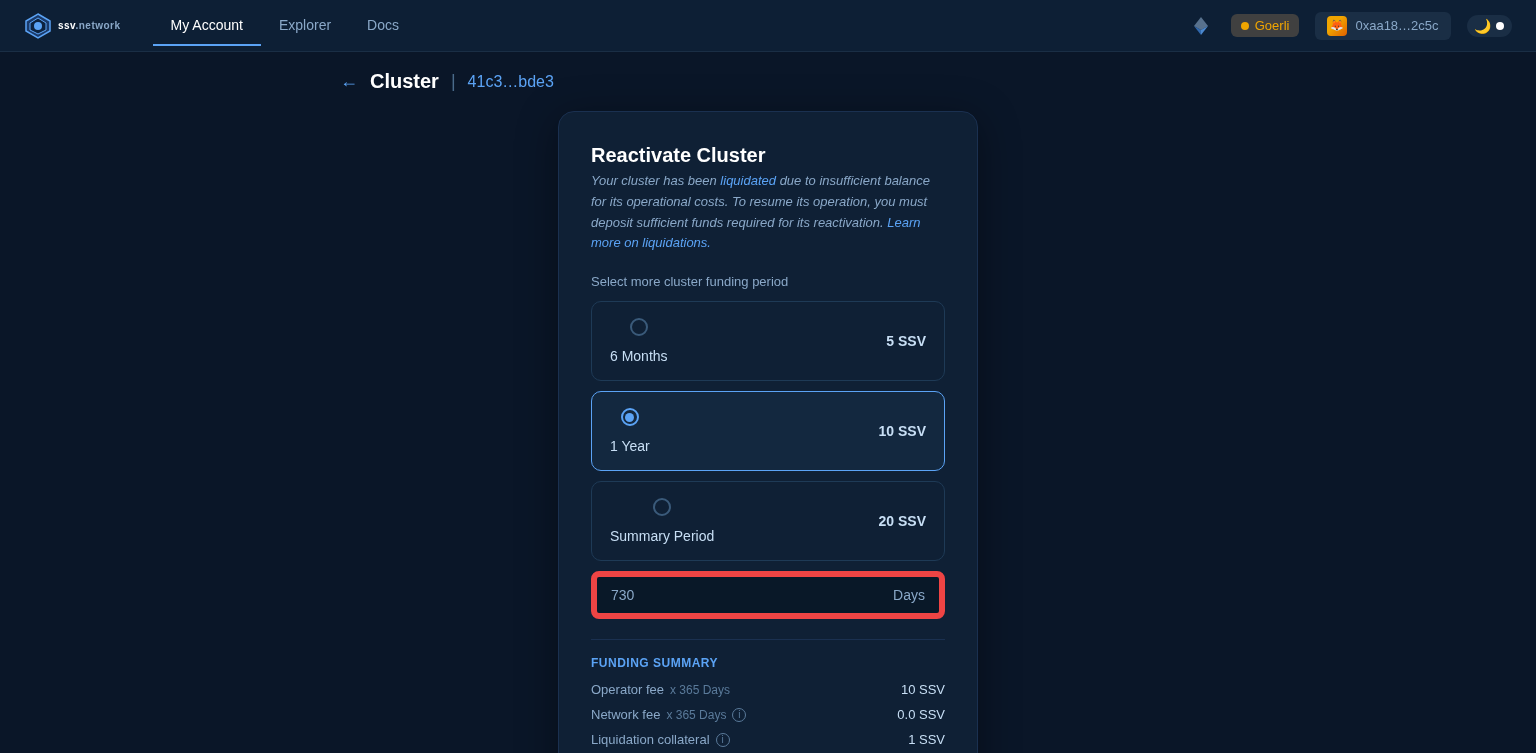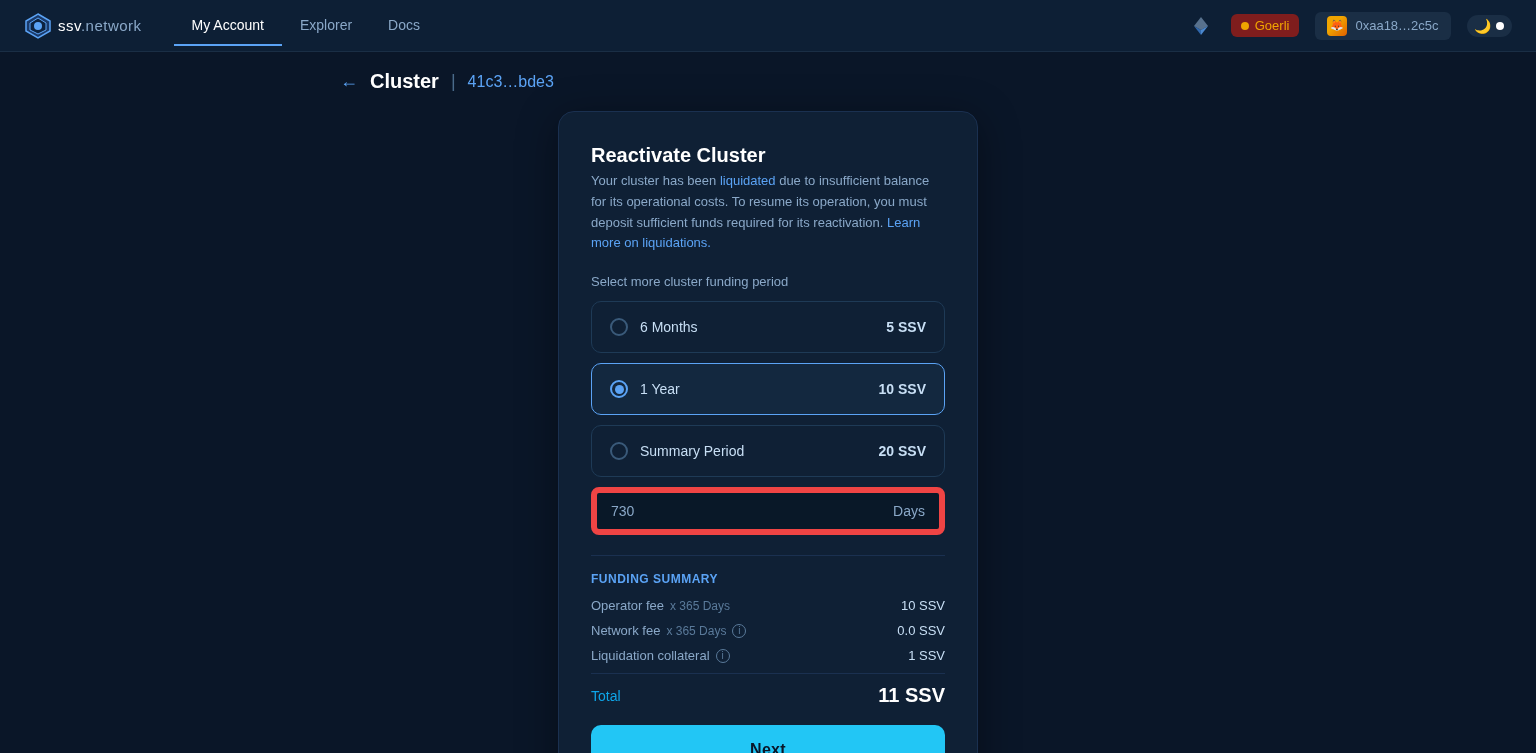--- a/index.html
+++ b/index.html
@@ -27,22 +27,22 @@
       align-items: center;
       gap: 6px;
       margin-right: 32px;
     }
     .logo-icon {
       width: 28px;
       height: 28px;
     }
     .logo-text {
       color: #5ba3f5;
-      font-size: 15px;
-      font-weight: 400;
+      font-size: 10px;
+      font-weight: 700;
       letter-spacing: 0.5px;
     }
     .logo-text span { color: #fff; }
     .nav-links {
       display: flex;
       align-items: center;
       gap: 0;
       height: 52px;
     }
     .nav-link {
@@ -69,21 +69,21 @@
       gap: 16px;
     }
     .eth-icon-wrap {
       width: 28px;
       height: 28px;
       display: flex;
       align-items: center;
       justify-content: center;
     }
     .network-badge {
-      background: #7f1d1d;
+      background: #404040;
       color: #f0a500;
       border-radius: 6px;
       padding: 4px 10px;
       font-size: 13px;
       display: flex;
       align-items: center;
       gap: 6px;
     }
     .network-badge .dot {
       width: 8px;
@@ -170,20 +170,21 @@
       font-weight: 700;
       color: #fff;
       margin-bottom: 4px;
     }
 
     .card-desc {
       font-size: 13px;
       color: #8aa8c8;
       line-height: 1.6;
       margin-bottom: 20px;
+      font-style: italic;
     }
     .card-desc a {
       color: #5ba3f5;
       text-decoration: none;
     }
 
     .section-label {
       font-size: 13px;
       color: #8aa8c8;
       margin-bottom: 12px;
@@ -205,20 +206,21 @@
     .period-option.selected {
       border-color: #5ba3f5;
       background: rgba(91, 163, 245, 0.06);
       text-align: center;
     }
 
     .period-left {
       display: flex;
       align-items: center;
       gap: 12px;
+      flex-direction: column;
     }
     .radio-circle {
       width: 18px;
       height: 18px;
       border-radius: 50%;
       border: 2px solid #3a5a7a;
       display: flex;
       align-items: center;
       justify-content: center;
       flex-shrink: 0;

